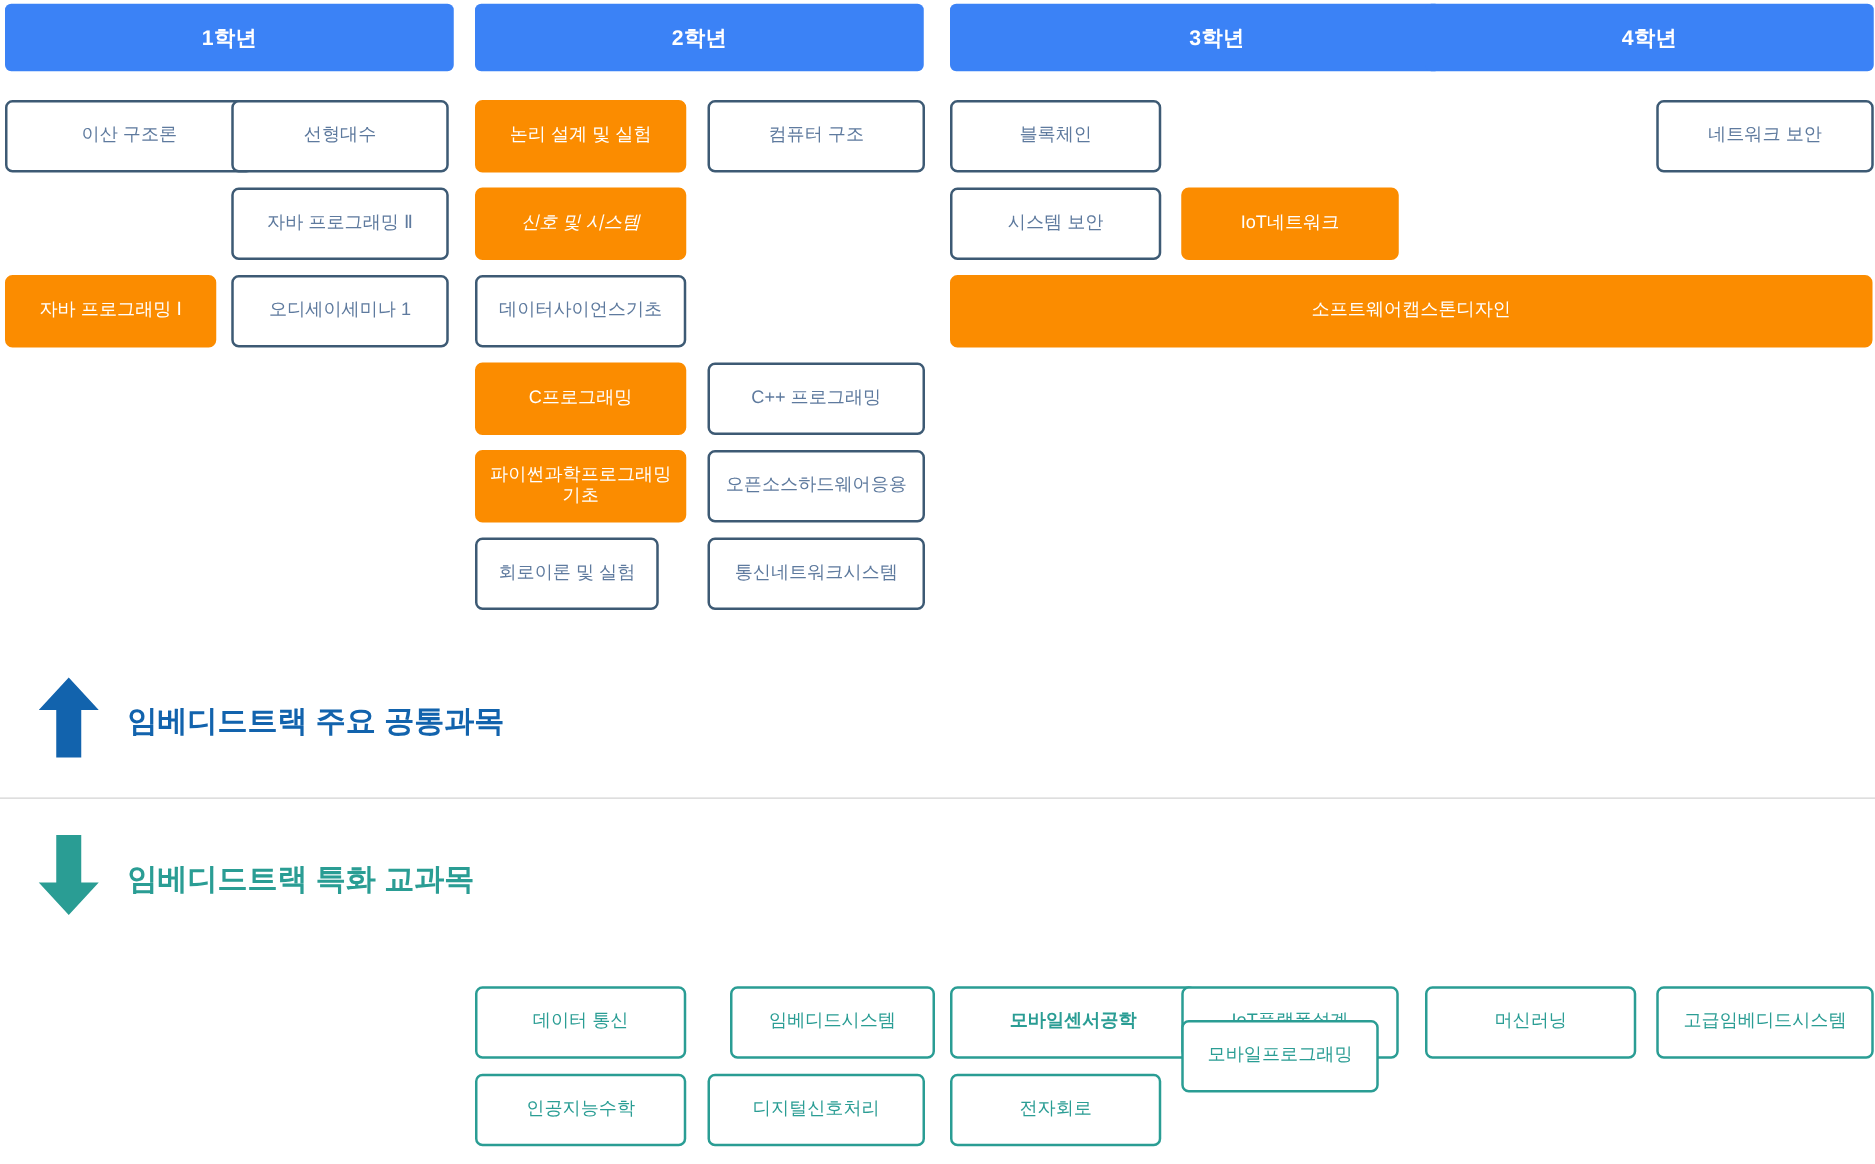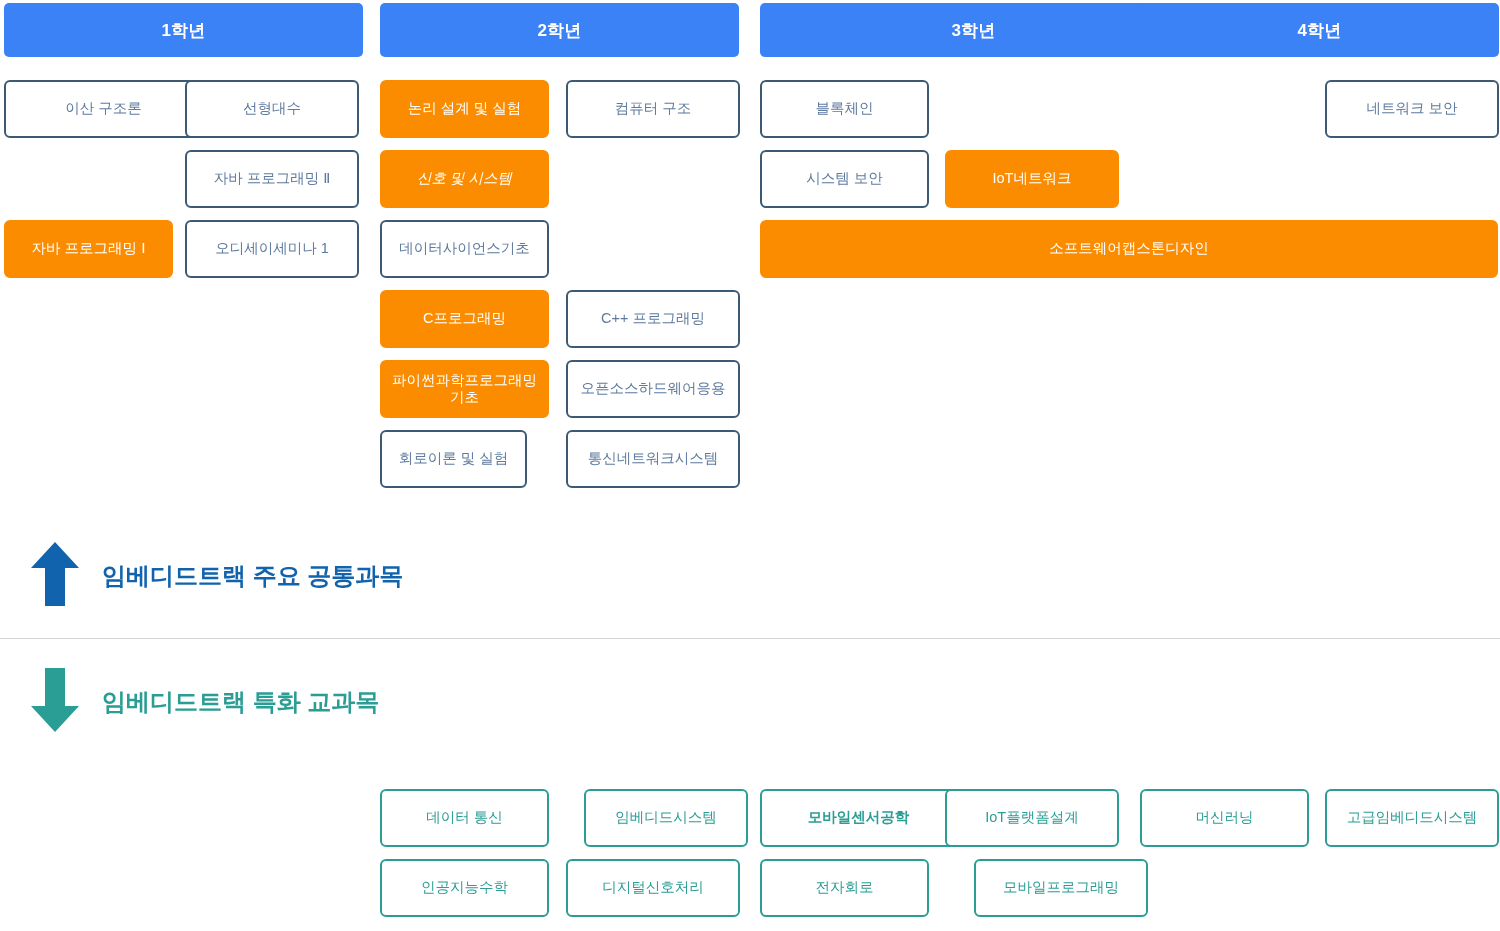--- a/index.html
+++ b/index.html
@@ -140,16 +140,16 @@
 </div>
 
 <div id="track-grid">
     <div class="course special" style="left: 380px; top: 789px; width: 169px; text-align: right;">데이터 통신</div>
     <div class="course special" style="left: 566px; top: 789px; width: 164px; margin-left: 18px;">임베디드시스템</div>
     <div class="course special" style="left: 380px; top: 859px; width: 169px;">인공지능수학</div>
     <div class="course special" style="left: 566px; top: 859px; width: 174px;">디지털신호처리</div>
     <div class="course special" style="left: 760px; top: 789px; width: 197px; font-weight: bold;">모바일센서공학</div>
     <div class="course special" style="left: 945px; top: 789px; width: 174px;">IoT플랫폼설계</div>
     <div class="course special" style="left: 760px; top: 859px; width: 169px;">전자회로</div>
-    <div class="course special" style="left: 945px; top: 859px; width: 174px; margin-left: 29px;">모바일프로그래밍</div>
+    <div class="course special" style="left: 945px; top: 816px; width: 158px;">모바일프로그래밍</div>
     <div class="course special" style="left: 1140px; top: 789px; width: 169px;">머신러닝</div>
     <div class="course special" style="left: 1325px; top: 789px; width: 174px;">고급임베디드시스템</div>
   </div>
 
 </body></html>

